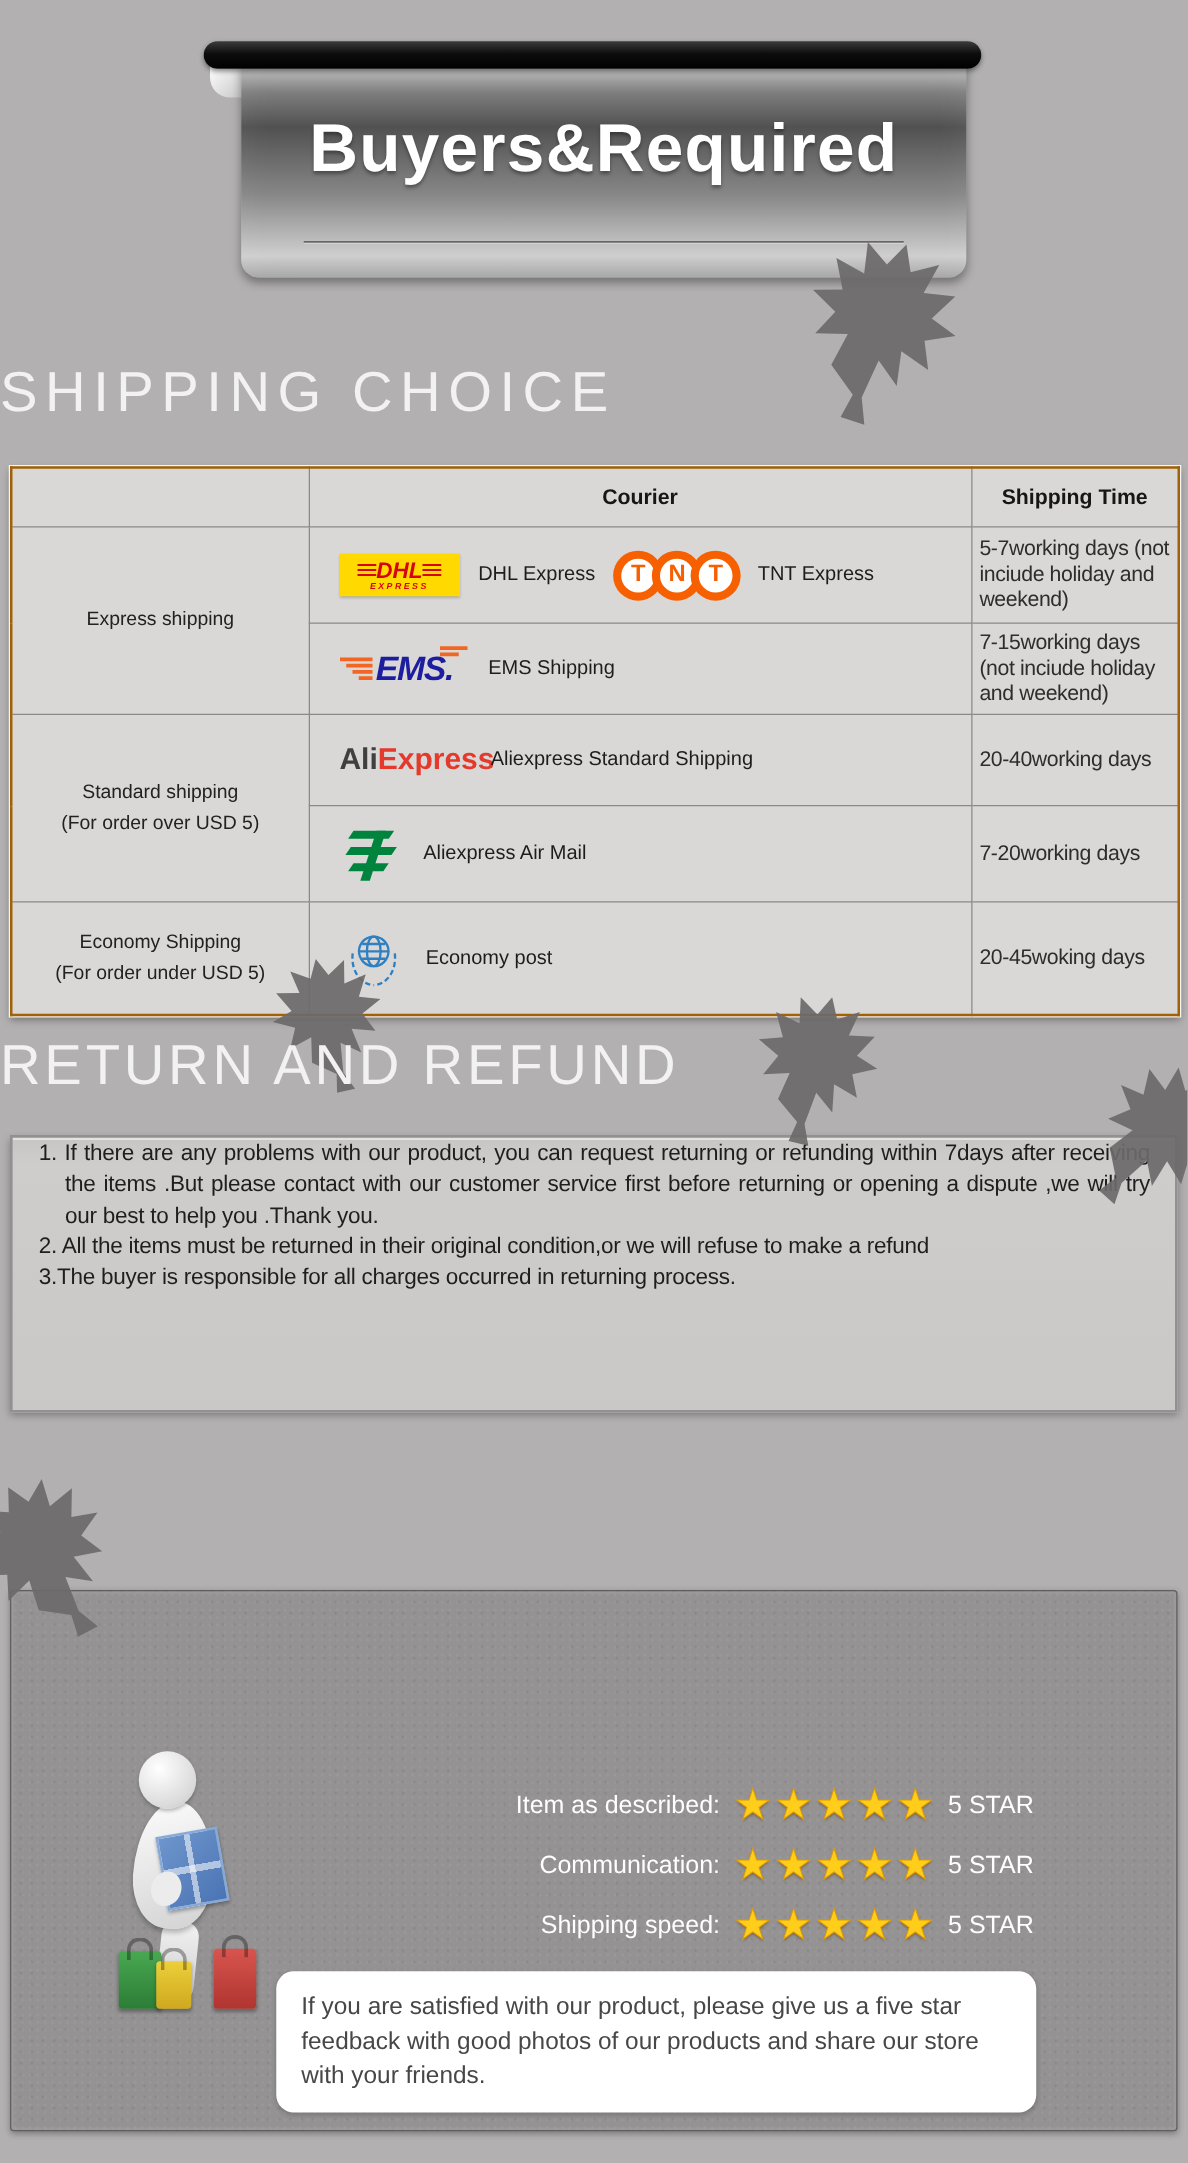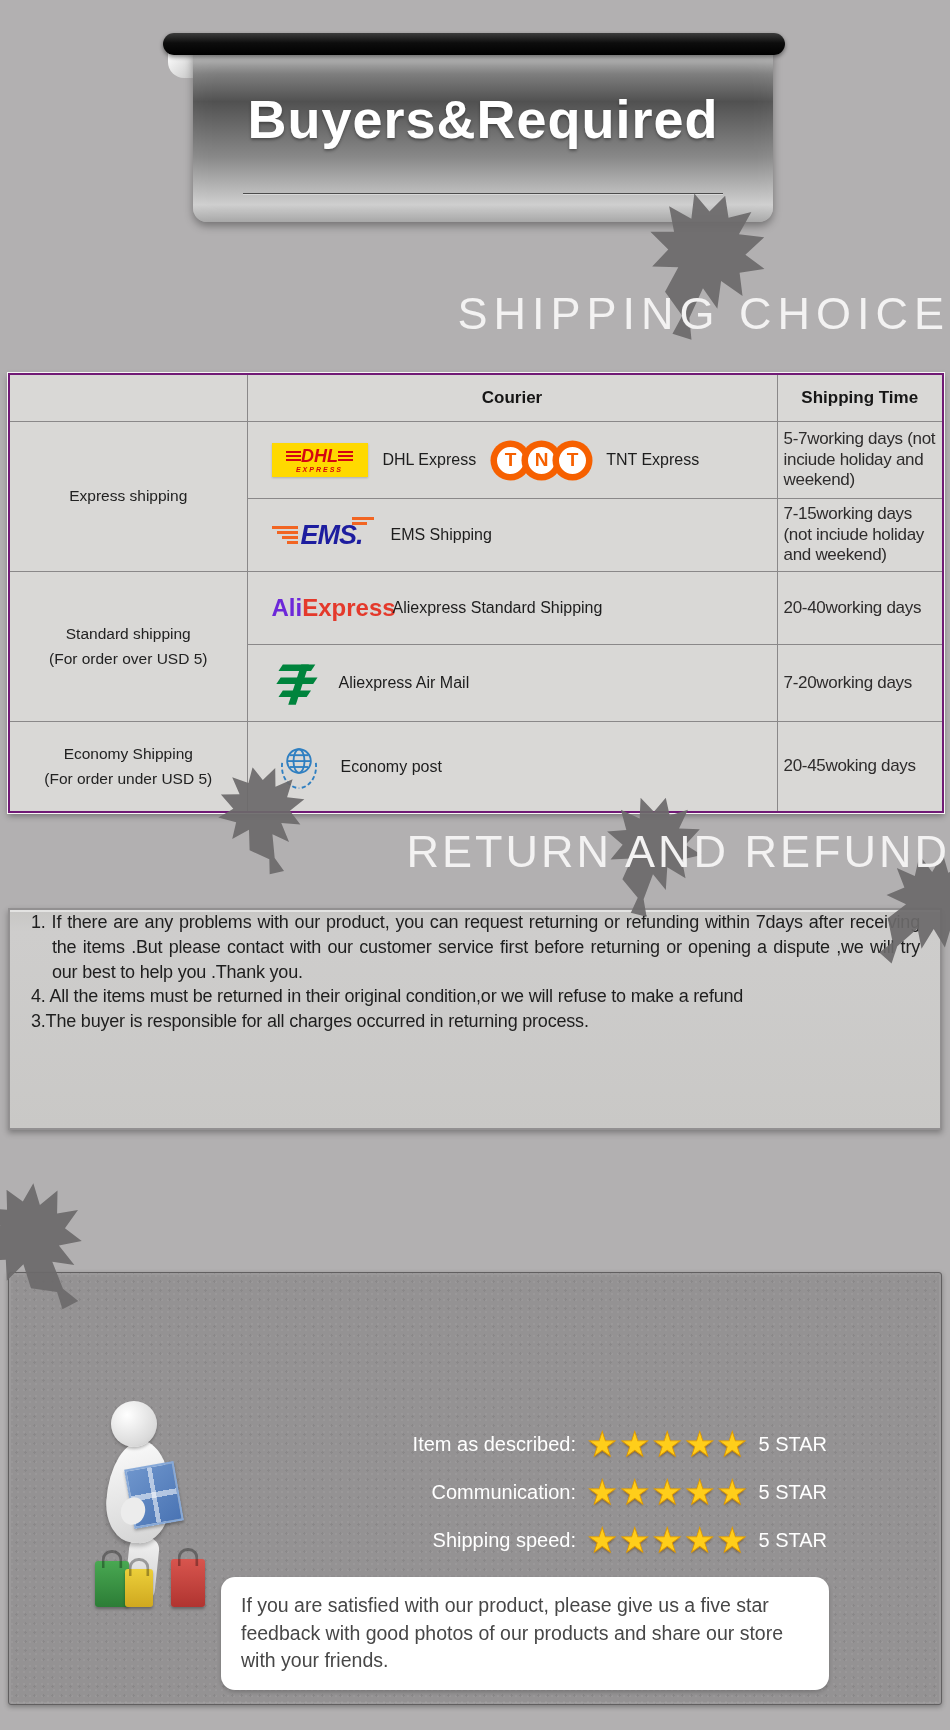--- a/index.html
+++ b/index.html
@@ -15,32 +15,32 @@
   .banner-ribbon{position:absolute;left:193px;top:50px;width:580px;height:172px;z-index:1;
     background:linear-gradient(180deg,#cdcdcd 0,#7e7e7e 14%,#515151 30%,#888 62%,#cfcfcf 90%,#a5a5a5 100%);
     border-radius:4px 4px 14px 14px;
     box-shadow:0 4px 8px rgba(0,0,0,.35), inset 0 0 30px rgba(255,255,255,.08);}
   .banner-title{margin:0;padding-top:38px;text-align:center;font-size:54px;font-weight:bold;
     color:#fff;letter-spacing:1px;text-shadow:0 2px 3px rgba(0,0,0,.35);}
   .banner-underline{position:absolute;left:50px;bottom:28px;width:480px;height:0;
     border-top:1px solid #4c4c4c;box-shadow:0 1px 0 rgba(255,255,255,.4);}
 
   
-  .sec-heading{position:absolute;left:0;width:100%;text-align:right;color:#f3f2f2;
+  .sec-heading{position:absolute;left:0;width:100%;text-align:left;color:#f3f2f2;
     font-weight:normal;margin:0;z-index:3;}
   .h-shipping{top:288px;font-size:45px;letter-spacing:6px;}
   .h-return{top:826px;font-size:45px;letter-spacing:3px;}
   .h-feedback{top:1186px;font-size:43px;letter-spacing:4px;}
 
   
   .leaf{position:absolute;fill:#6c6a6b;opacity:.92;z-index:2;}
 
   
   .ship-table{position:absolute;left:8px;top:373px;width:934px;border-collapse:collapse;
-    background:#d9d8d6;border:2px solid #701a75;
+    background:#d9d8d6;border:2px solid #a16207;
     box-shadow:0 0 0 1px #f7f6f5, 0 3px 6px rgba(0,0,0,.35);table-layout:fixed;}
   .ship-table td{border:1px solid #8a8889;vertical-align:middle;overflow:hidden;}
   .th{font-weight:bold;font-size:17px;color:#161616;text-align:center;height:44px;}
   .r1 td{height:64px;} .r2 td{height:60px;} .r3 td{height:60px;} .r4 td{height:64px;} .r5 td{height:77px;}
   .cat{text-align:center;font-size:15.5px;color:#222;line-height:1.55;}
   .time{font-size:17px;color:#2e2c2c;line-height:1.22;padding:4px 3px 4px 6px;letter-spacing:-0.3px;}
   .courier-cell{padding:6px 8px 6px 24px;}
   .cour{display:flex;align-items:center;}
   .c-label{font-size:16px;color:#1d1d1d;margin-left:15px;white-space:nowrap;}
 
@@ -65,21 +65,21 @@
   .ems-stripes{display:flex;flex-direction:column;gap:2px;margin-right:3px;align-items:flex-end;}
   .ems-stripes i{display:block;height:3px;background:#f26522;}
   .ems-s1{width:26px;} .ems-s2{width:21px;} .ems-s3{width:16px;} .ems-s4{width:11px;}
   .ems-text{font-size:27px;font-weight:bold;font-style:italic;color:#1d1d9f;letter-spacing:-1px;line-height:1;}
   .ems-top{position:absolute;right:2px;top:4px;display:flex;flex-direction:column;gap:2px;align-items:flex-start;}
   .ems-top i{display:block;height:3px;background:#f26522;}
   .ems-t1{width:22px;} .ems-t2{width:15px;}
 
   
   .ali{font-size:24px;flex:none;width:106px;white-space:nowrap;}
-  .ali .a{color:#6d28d9;font-weight:600;}
+  .ali .a{color:#404040;font-weight:600;}
   .ali .e{color:#e4392b;font-weight:600;}
 
   .logo-svg{flex:none;}
 
   
   .return-box{position:absolute;left:8px;top:908px;width:934px;height:222px;box-sizing:border-box;
     background:linear-gradient(180deg,#c7c6c4,#cecdcc 10%,#c9c8c6);
     border:2px solid #929091;
     box-shadow:0 3px 6px rgba(0,0,0,.3), inset 0 2px 0 rgba(255,255,255,.5);}
   .return-box p{margin:0;padding:0 20px 0 42px;text-indent:-21px;font-size:18px;color:#1e1e1e;
@@ -288,21 +288,21 @@
       </td>
       <td class="time">20-45woking days</td>
     </tr>
   </tbody>
     </table>
 
   <h2 class="sec-heading h-return">RETURN AND REFUND</h2>
 
   <div class="return-box">
     <p class="rp1">1. If there are any problems with our product, you can request returning or refunding within 7days  after receiving the items .But please contact with our customer service first before returning or opening a dispute ,we will try our best to help you .Thank you.</p>
-    <p class="rp2">4. All the items must be returned in their original condition,or we will refuse to make a refund</p>
+    <p class="rp2">2. All the items must be returned in their original condition,or we will refuse to make a refund</p>
     <p class="rp3">3.The buyer is responsible for all charges occurred in returning process.</p>
   </div>
 
 
   <div class="feedback-box">
 
 
     <div class="figure">
       <div class="fig-leg"></div>
       <div class="bag bag-green"></div>

